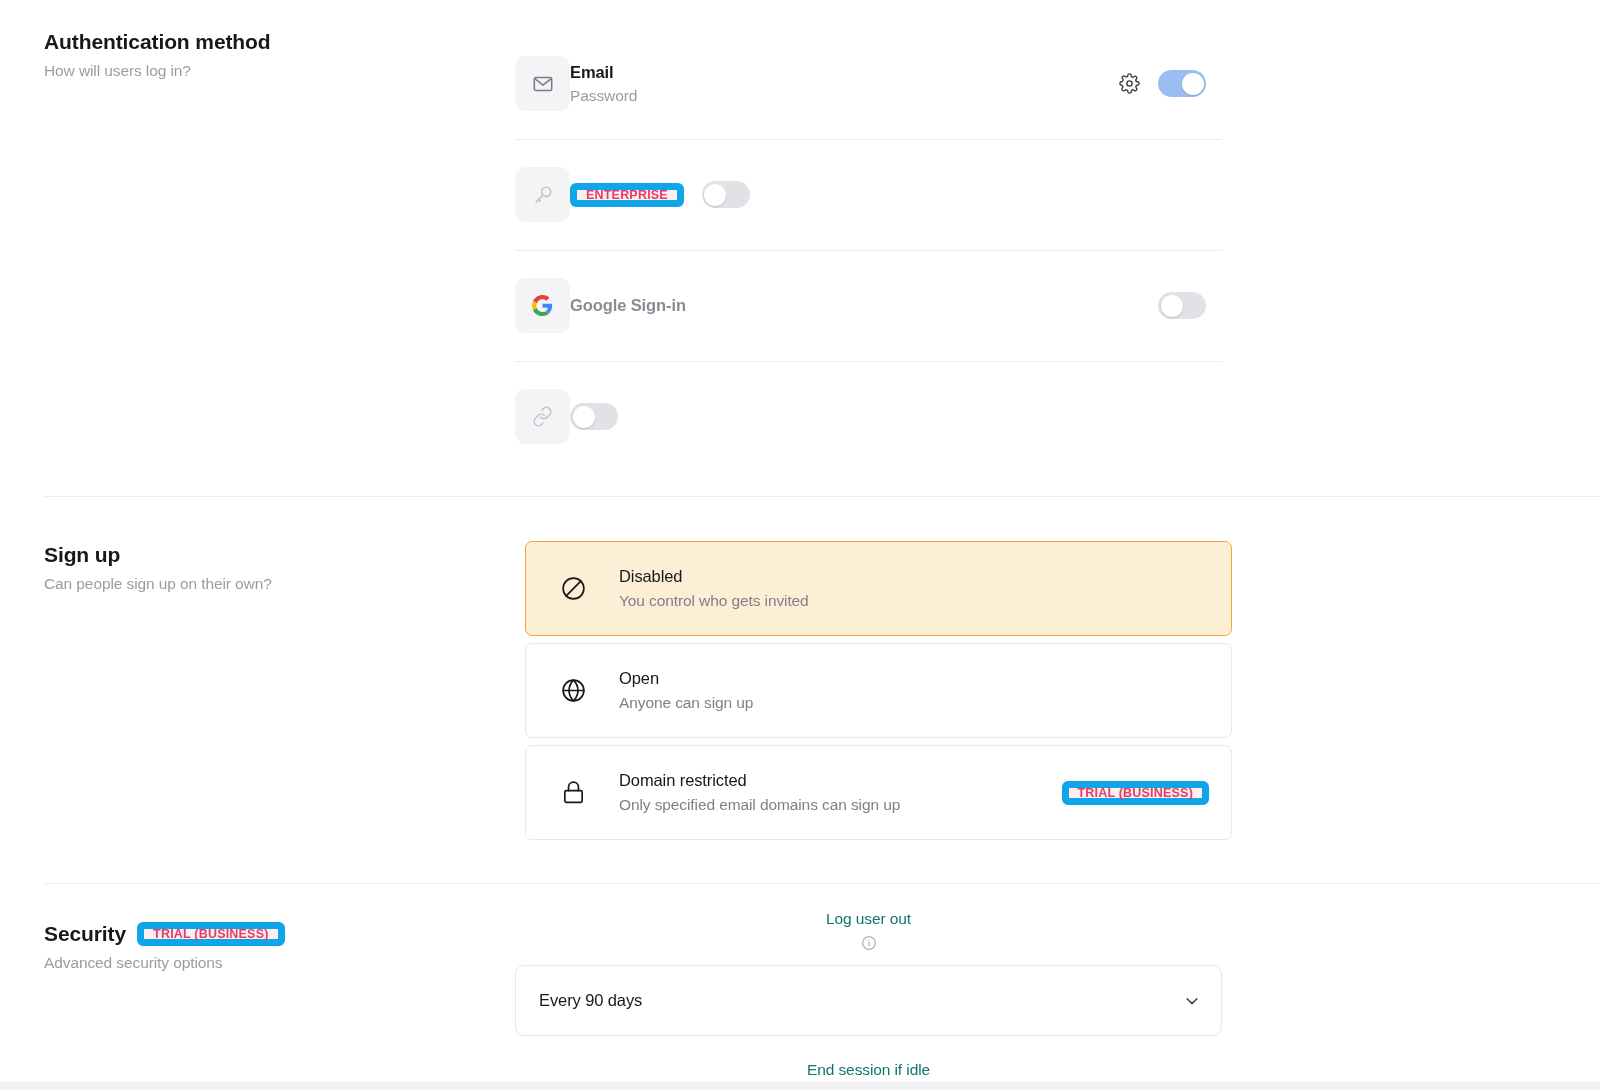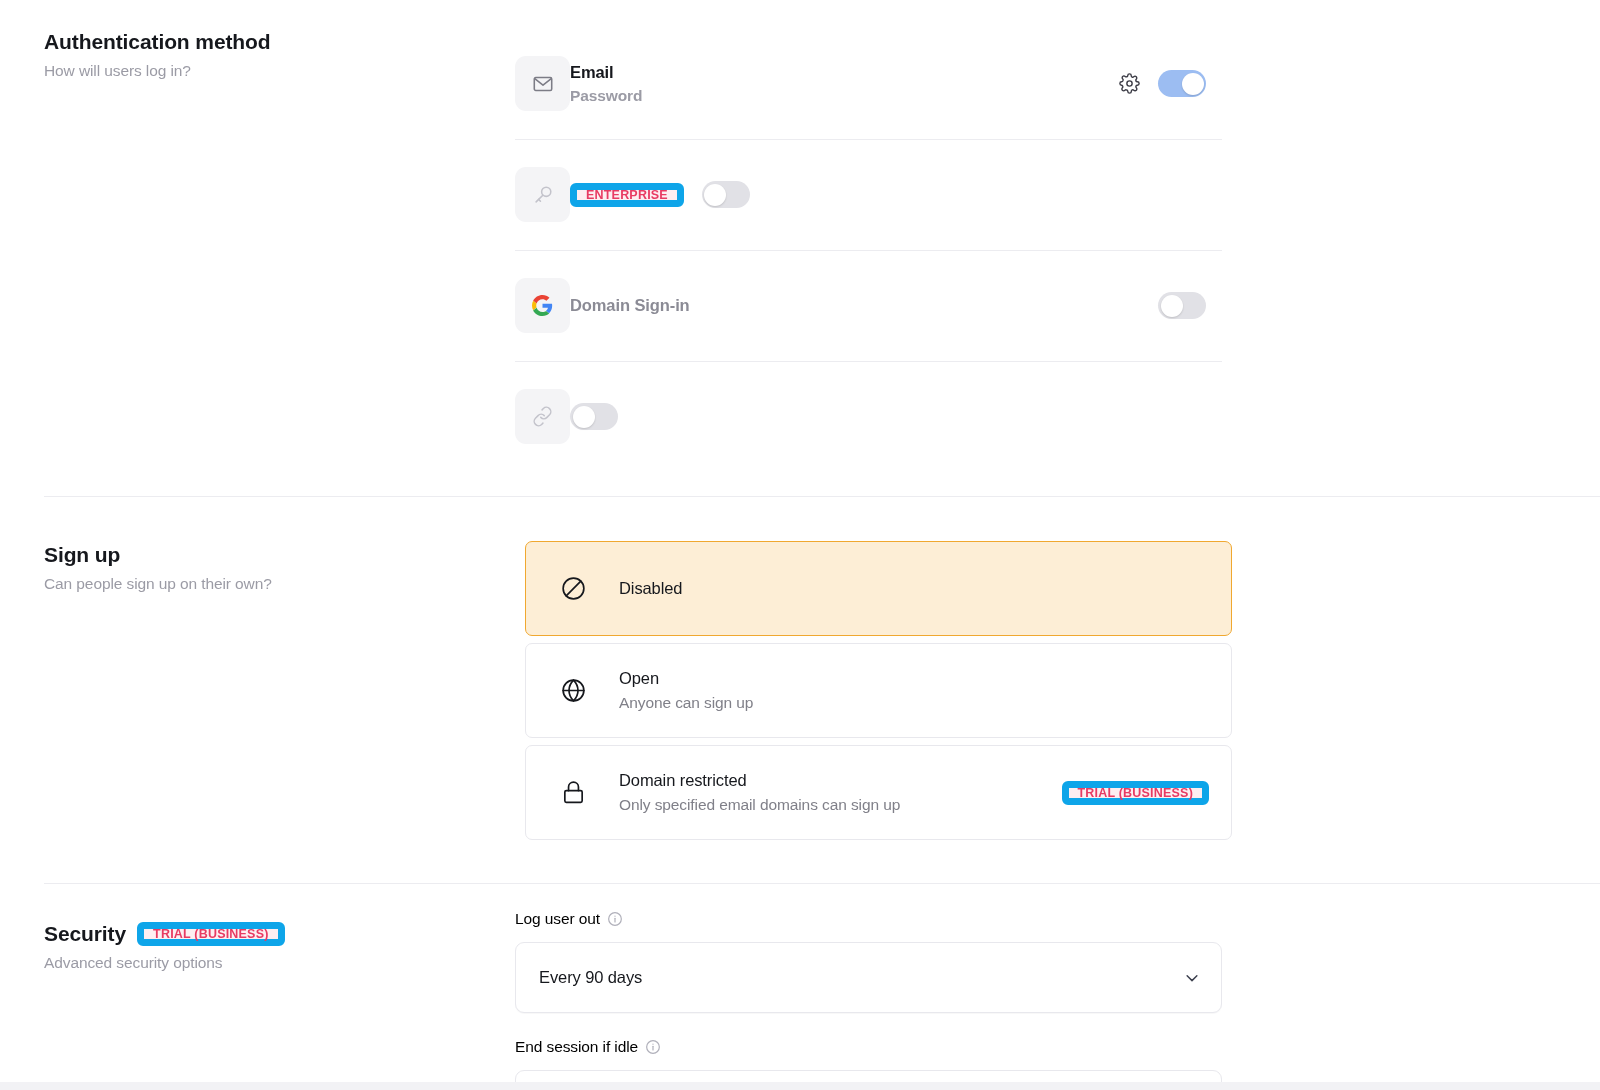--- a/index.html
+++ b/index.html
@@ -103,21 +103,20 @@
     color: #16181d;
     letter-spacing: -0.1px;
   }
   .auth-title.muted { color: #8b8b95; }
 
   .auth-sub {
     margin-top: 5px;
     font-size: 15.5px;
     color: #9b9ba5;
     letter-spacing: -0.1px;
-    font-weight: bold;
   }
 
   .auth-right {
     display: flex;
     align-items: center;
     gap: 18px;
     flex: 0 0 auto;
     padding-right: 16px;
   }
 
@@ -202,22 +201,23 @@
     color: #808089;
     letter-spacing: -0.1px;
   }
 
   
   .field-label {
     display: flex;
     align-items: center;
     gap: 7px;
     font-size: 15.5px;
-    color: #000000;
-    letter-spacing: -0.1px;
+    color: #0f766e;
+    letter-spacing: -0.1px;
+    flex-direction: column;
   }
 
   .select-box {
     margin-top: 14px;
     height: 71px;
     border: 1px solid #e8e8ed;
     border-radius: 9px;
     background: #ffffff;
     display: flex;
     align-items: center;
@@ -298,21 +298,21 @@
       <div class="auth-row">
         <div class="icon-tile">
           <svg width="21" height="21" viewBox="0 0 48 48">
             <path fill="#EA4335" d="M24 9.5c3.5 0 6.6 1.2 9.1 3.6l6.8-6.8C35.6 2.4 30.2 0 24 0 14.6 0 6.5 5.4 2.6 13.2l7.9 6.1C12.4 13.6 17.7 9.5 24 9.5z"></path>
             <path fill="#4285F4" d="M46.1 24.6c0-1.6-.1-3.2-.4-4.6H24v9.1h12.4c-.5 2.9-2.2 5.3-4.6 6.9l7.2 5.6c4.2-3.9 7.1-9.6 7.1-17z"></path>
             <path fill="#FBBC05" d="M10.5 28.7c-.5-1.4-.8-2.9-.8-4.7s.3-3.3.8-4.7l-7.9-6.1C1 16.4 0 20.1 0 24s1 7.6 2.6 10.8l7.9-6.1z"></path>
             <path fill="#34A853" d="M24 48c6.2 0 11.5-2.1 15.3-5.6l-7.2-5.6c-2 1.4-4.6 2.2-8.1 2.2-6.3 0-11.6-4.1-13.5-9.8l-7.9 6.1C6.5 42.6 14.6 48 24 48z"></path>
           </svg>
         </div>
         <div class="auth-texts">
-          <div class="auth-title muted">Domain Sign-in</div>
+          <div class="auth-title muted">Google Sign-in</div>
         </div>
         <div class="auth-right">
           <div class="toggle">
             <div class="knob"></div>
           </div>
         </div>
       </div>
 
       <div class="auth-row">
         <div class="icon-tile">
@@ -345,20 +345,21 @@
 
       <div class="opt-card selected">
         <div class="opt-icon">
           <svg width="27" height="27" viewBox="0 0 24 24" fill="none" stroke="#16181d" stroke-width="1.5" stroke-linecap="round">
             <circle cx="12" cy="12" r="9.2"></circle>
             <path d="M5.5 18.5L18.5 5.5"></path>
           </svg>
         </div>
         <div class="opt-texts">
           <div class="opt-title">Disabled</div>
+          <div class="opt-sub">You control who gets invited</div>
         </div>
       </div>
 
       <div class="opt-card">
         <div class="opt-icon">
           <svg width="27" height="27" viewBox="0 0 24 24" fill="none" stroke="#16181d" stroke-width="1.5" stroke-linecap="round">
             <circle cx="12" cy="12" r="9.2"></circle>
             <path d="M2.8 12h18.4"></path>
             <path d="M12 2.8c2.6 2.7 4 6 4 9.2s-1.4 6.5-4 9.2c-2.6-2.7-4-6-4-9.2s1.4-6.5 4-9.2z"></path>
           </svg>

